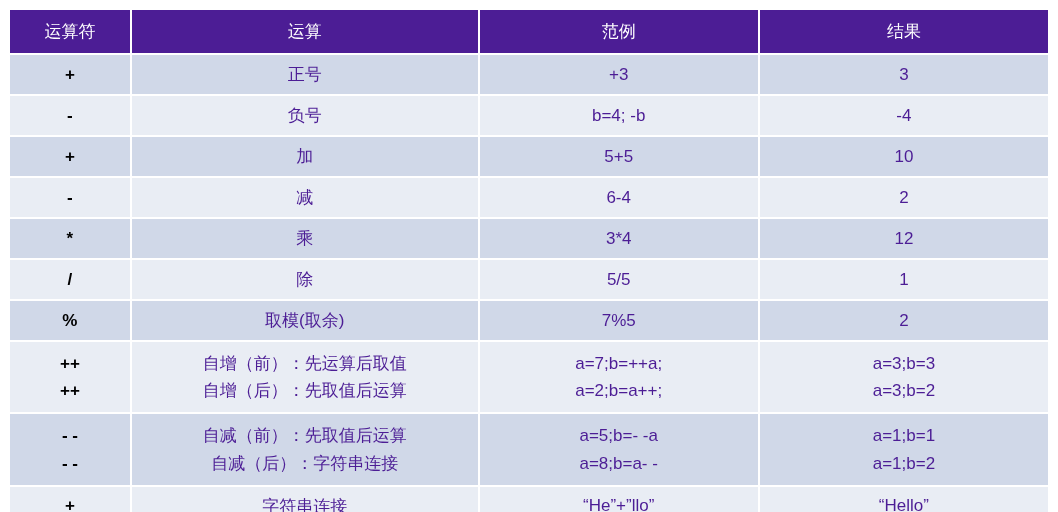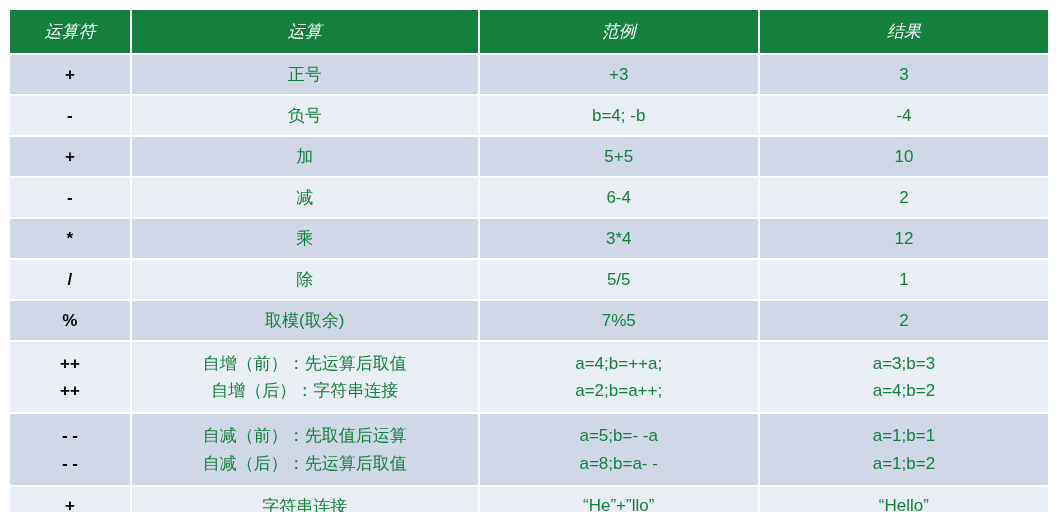--- a/index.html
+++ b/index.html
@@ -20,25 +20,24 @@
       border-collapse: collapse;
       table-layout: fixed;
     }
     th, td {
       text-align: center;
       padding: 8px 6px;
       border: 2px solid #ffffff;
       font-size: 17px;
     }
     th {
-      background-color: #15803d;
+      background-color: #4c1d95;
       color: #ffffff;
       font-weight: normal;
       padding: 10px 6px;
-      font-style: italic;
     }
     .col-operator {
       width: 110px;
     }
     .col-operation {
       width: 314px;
     }
     .col-example {
       width: 253px;
     }
@@ -49,21 +48,21 @@
       background-color: #d0d8e8;
     }
     tbody tr:nth-child(even) td {
       background-color: #e9edf4;
     }
     .operator-cell {
       font-weight: bold;
       color: #000000;
     }
     td {
-      color: #15803d;
+      color: #4c1d95;
     }
     .multiline {
       line-height: 1.6;
     }
     .multiline div {
       white-space: nowrap;
     }
   </style>
 </head>
 <body>
@@ -121,39 +120,39 @@
       <td>7%5</td>
       <td>2</td>
     </tr>
     <tr>
       <td class="operator-cell multiline">
         <div>++</div>
         <div>++</div>
       </td>
       <td class="multiline">
         <div>自增（前）：先运算后取值</div>
-        <div>自增（后）：字符串连接</div>
+        <div>自增（后）：先取值后运算</div>
       </td>
       <td class="multiline">
-        <div>a=4;b=++a;</div>
+        <div>a=7;b=++a;</div>
         <div>a=2;b=a++;</div>
       </td>
       <td class="multiline">
         <div>a=3;b=3</div>
-        <div>a=4;b=2</div>
+        <div>a=3;b=2</div>
       </td>
     </tr>
     <tr>
       <td class="operator-cell multiline">
         <div>- -</div>
         <div>- -</div>
       </td>
       <td class="multiline">
         <div>自减（前）：先取值后运算</div>
-        <div>自减（后）：先运算后取值</div>
+        <div>自减（后）：字符串连接</div>
       </td>
       <td class="multiline">
         <div>a=5;b=- -a</div>
         <div>a=8;b=a- -</div>
       </td>
       <td class="multiline">
         <div>a=1;b=1</div>
         <div>a=1;b=2</div>
       </td>
     </tr>

